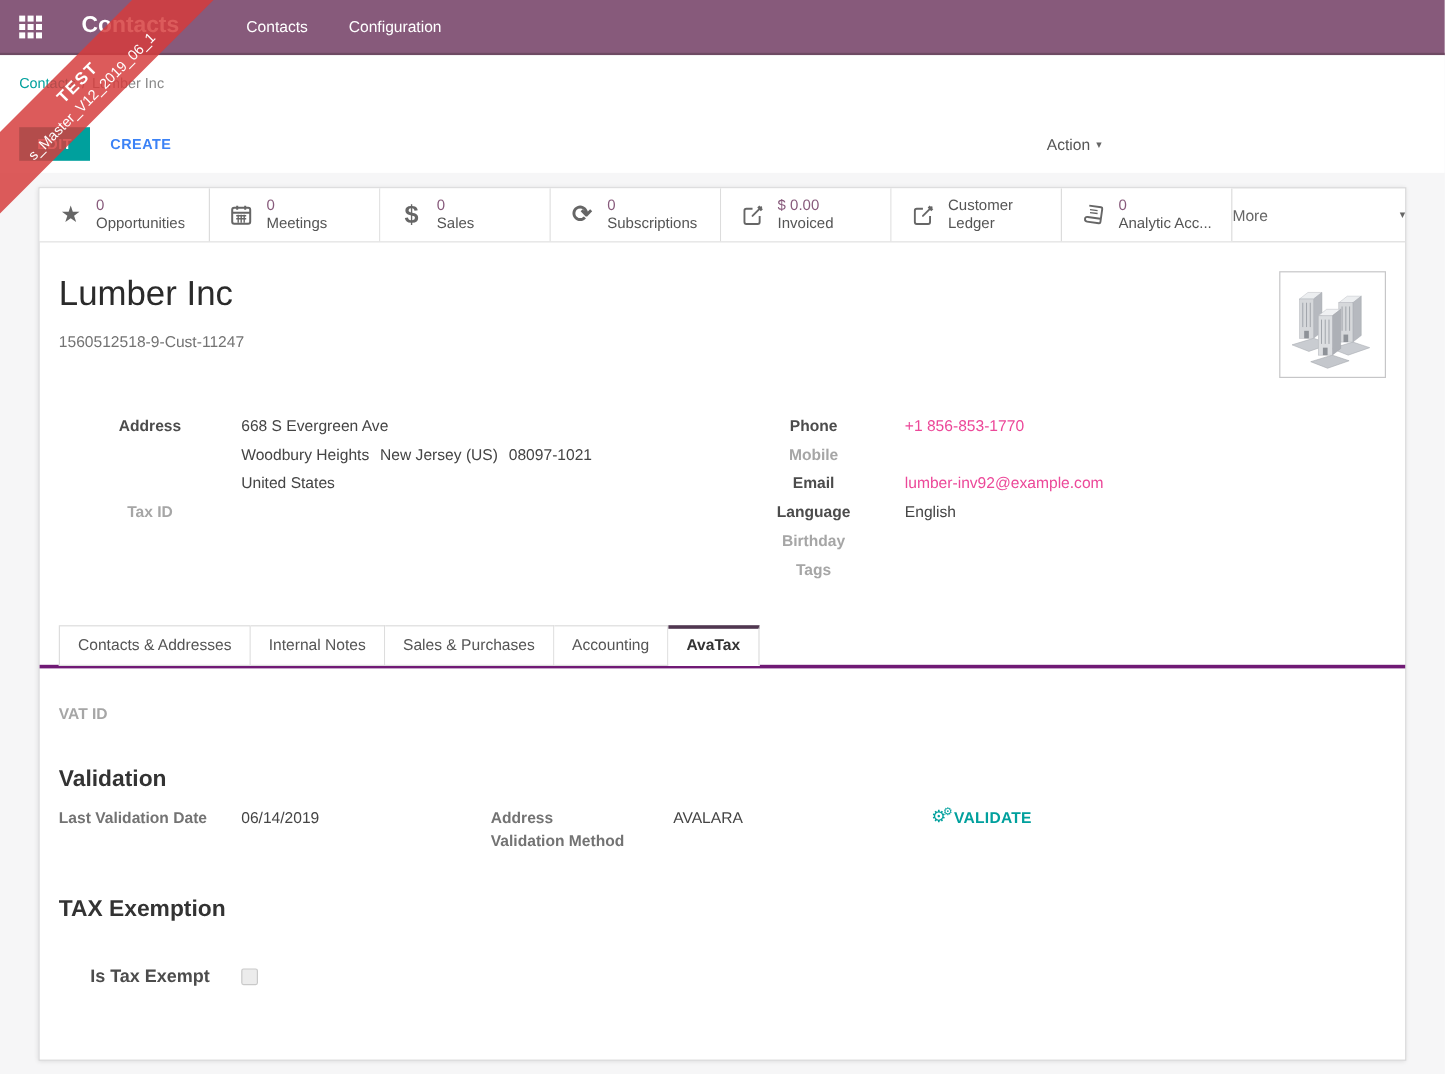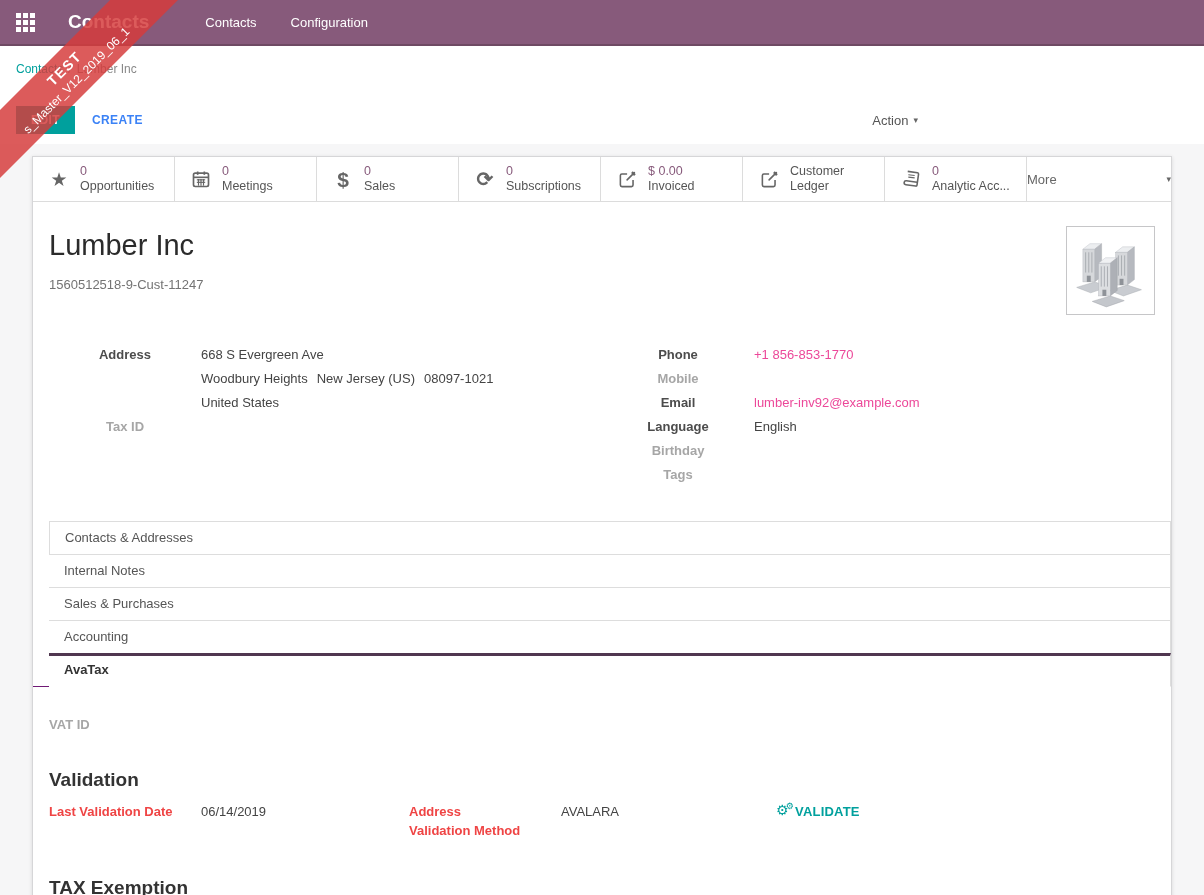--- a/index.html
+++ b/index.html
@@ -67,33 +67,33 @@
   .info-col { width:50%; }
   .frow { display:flex; font-size:13px; line-height:24px; }
   .flabel { width:152px; flex-shrink:0; font-weight:bold; color:#4c4c4c;text-align:center; }
   .flabel.muted { color:#a6a6a6; }
   .fvalue { color:#444; }
   .fvalue .gap { margin-right:9px; }
   .tlink { color:#ec4899; text-decoration:none; cursor:pointer; }
   .addr-lines div { line-height:24px; }
 
   
-  .tabs-row { display:flex; margin-top:34px; padding-left:16px; border-bottom:1px solid #701a75;flex-direction:column; }
+  .tabs-row { display:flex; margin-top:34px; padding-left:16px; border-bottom:3px solid #701a75; }
   .tab { background:#fff; border:1px solid #ddd; border-left-width:0; margin-bottom:-1px;
     padding:8px 15px 8px; font-size:13px; color:#555; cursor:pointer; line-height:16px; }
   .tab:first-child { border-left-width:1px; }
   .tab.active { border-top:3px solid #503750; padding-top:6px; border-bottom:1px solid #fff; color:#333;font-weight:bold; }
 
   
   .tab-content { padding:30px 16px 40px; }
   .vat-row { font-size:13px; }
   .section-title { font-size:19px; font-weight:700; color:#333; margin:36px 0 0; line-height:24px; }
   .section-title.first { margin-top:36px; }
   .aval-row { display:flex; margin-top:10px; font-size:13px; line-height:19px; }
-  .aval-label { width:152px; flex-shrink:0; font-weight:bold; color:#ef4444; padding-right:10px; }
+  .aval-label { width:152px; flex-shrink:0; font-weight:bold; color:#737373; padding-right:10px; }
   .aval-label.wrap { padding-right:40px; }
   .aval-value { width:208px; flex-shrink:0; color:#444; }
   .aval-value.v2 { width:215px; }
   .validate-btn { color:#00A09D; font-weight:bold; font-size:13px; cursor:pointer;
     display:flex; align-items:center; height:19px; letter-spacing:.2px; }
   .gear-ico { position:relative; margin-right:2px; font-weight:normal; }
   .gear-big { font-size:14px; }
   .gear-small { font-size:9px; position:relative; top:-6px; left:-3px; margin-right:-4px; }
   .exempt-row { display:flex; align-items:center; margin-top:36px; font-size:15px; }
   .exempt-row .flabel { line-height:16px; }

